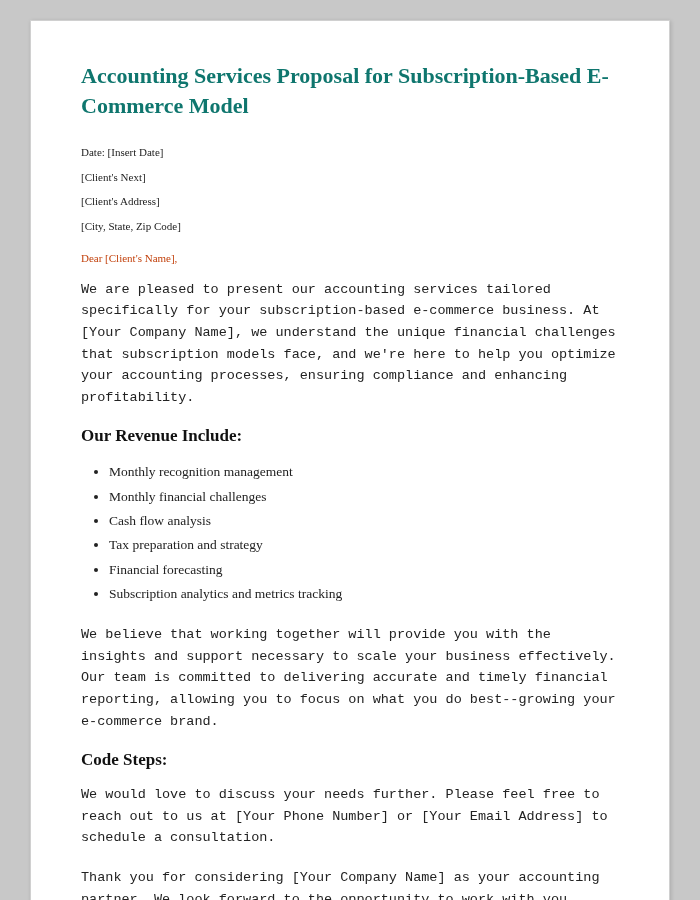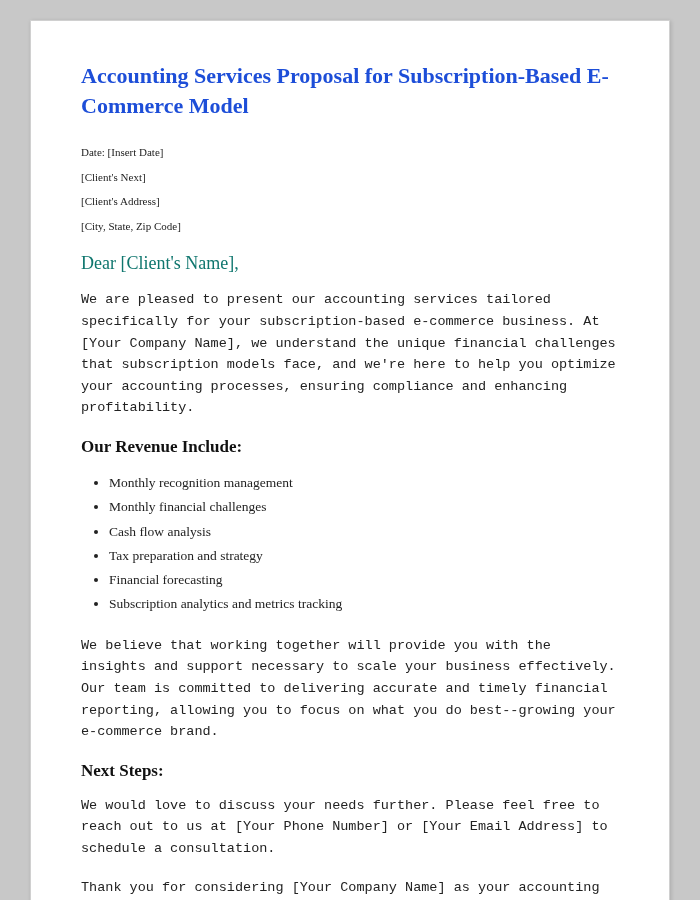--- a/index.html
+++ b/index.html
@@ -25,33 +25,33 @@
       padding: 40px 50px;
       border: 1px solid #d0d0d0;
       box-shadow: 1px 1px 4px rgba(0,0,0,0.15);
     }
 
     .doc-title {
       font-size: 22px;
       font-weight: bold;
       line-height: 1.35;
       margin-bottom: 24px;
-      color: #1d4ed8;
+      color: #0f766e;
     }
 
     .field-line {
       font-size: 11px;
       color: #222222;
       margin-bottom: 8px;
       line-height: 1.5;
     }
 
     .greeting-line {
-      font-size: 18px;
-      color: #0f766e;
+      font-size: 11px;
+      color: #c2410c;
       margin-top: 16px;
       margin-bottom: 12px;
       line-height: 1.5;
     }
 
     .body-paragraph {
       font-size: 13.5px;
       color: #222222;
       line-height: 1.6;
       margin-bottom: 18px;
@@ -114,21 +114,21 @@
     <li>Monthly recognition management</li>
     <li>Monthly financial challenges</li>
     <li>Cash flow analysis</li>
     <li>Tax preparation and strategy</li>
     <li>Financial forecasting</li>
     <li>Subscription analytics and metrics tracking</li>
   </ul>
 
   <p class="body-paragraph">We believe that working together will provide you with the insights and support necessary to scale your business effectively. Our team is committed to delivering accurate and timely financial reporting, allowing you to focus on what you do best--growing your e-commerce brand.</p>
 
-  <h2 class="section-heading">Next Steps:</h2>
+  <h2 class="section-heading">Code Steps:</h2>
 
   <p class="body-paragraph">We would love to discuss your needs further. Please feel free to reach out to us at [Your Phone Number] or [Your Email Address] to schedule a consultation.</p>
 
   <p class="body-paragraph">Thank you for considering [Your Company Name] as your accounting partner. We look forward to the opportunity to work with you.</p>
 
   <div class="closing-section">
     <p class="closing-line">Sincerely,</p>
     <p class="closing-line">[Your Title]</p>
   </div>
 

